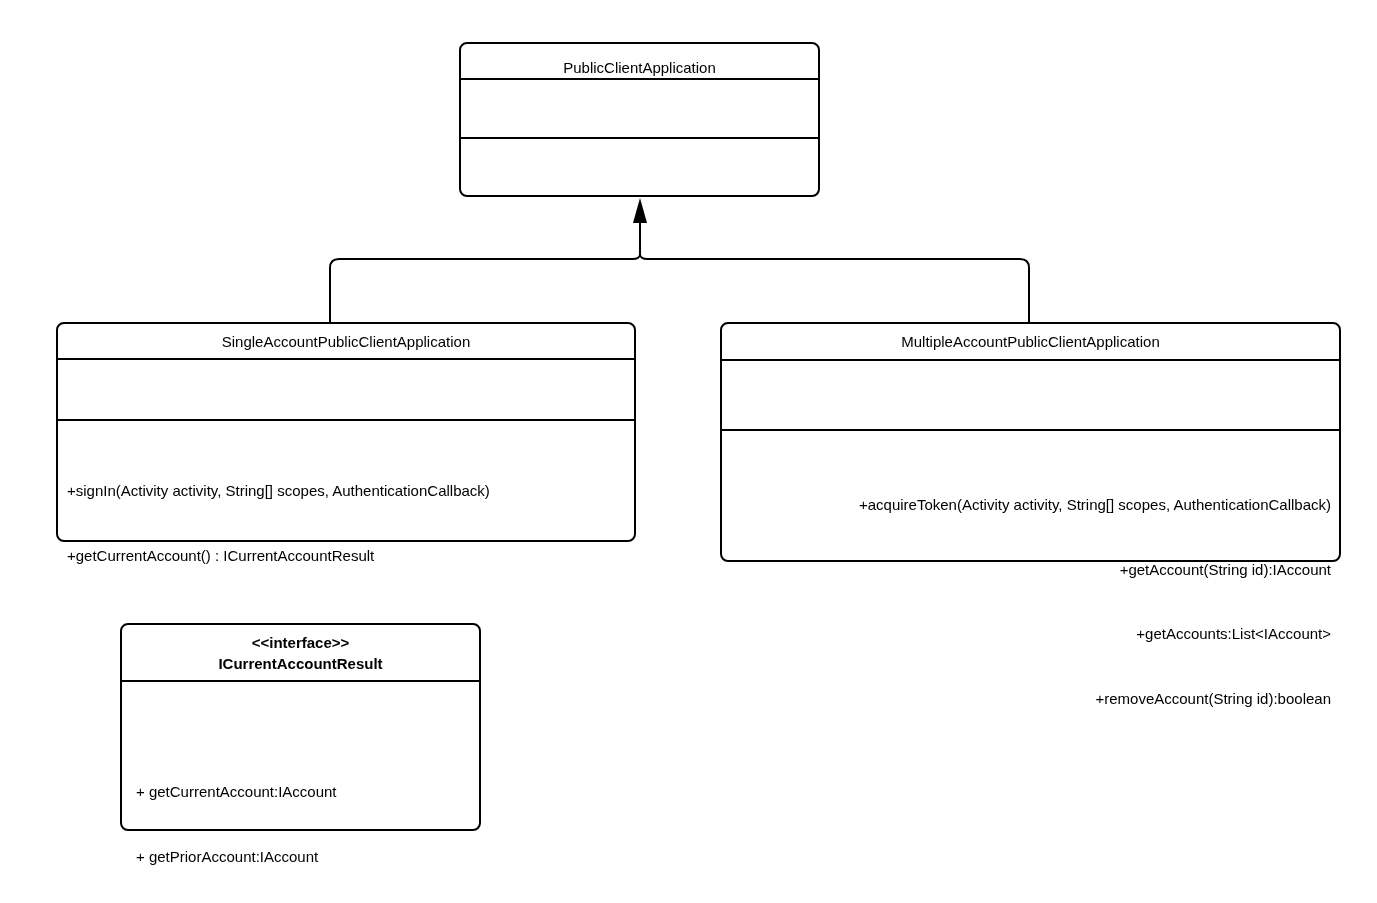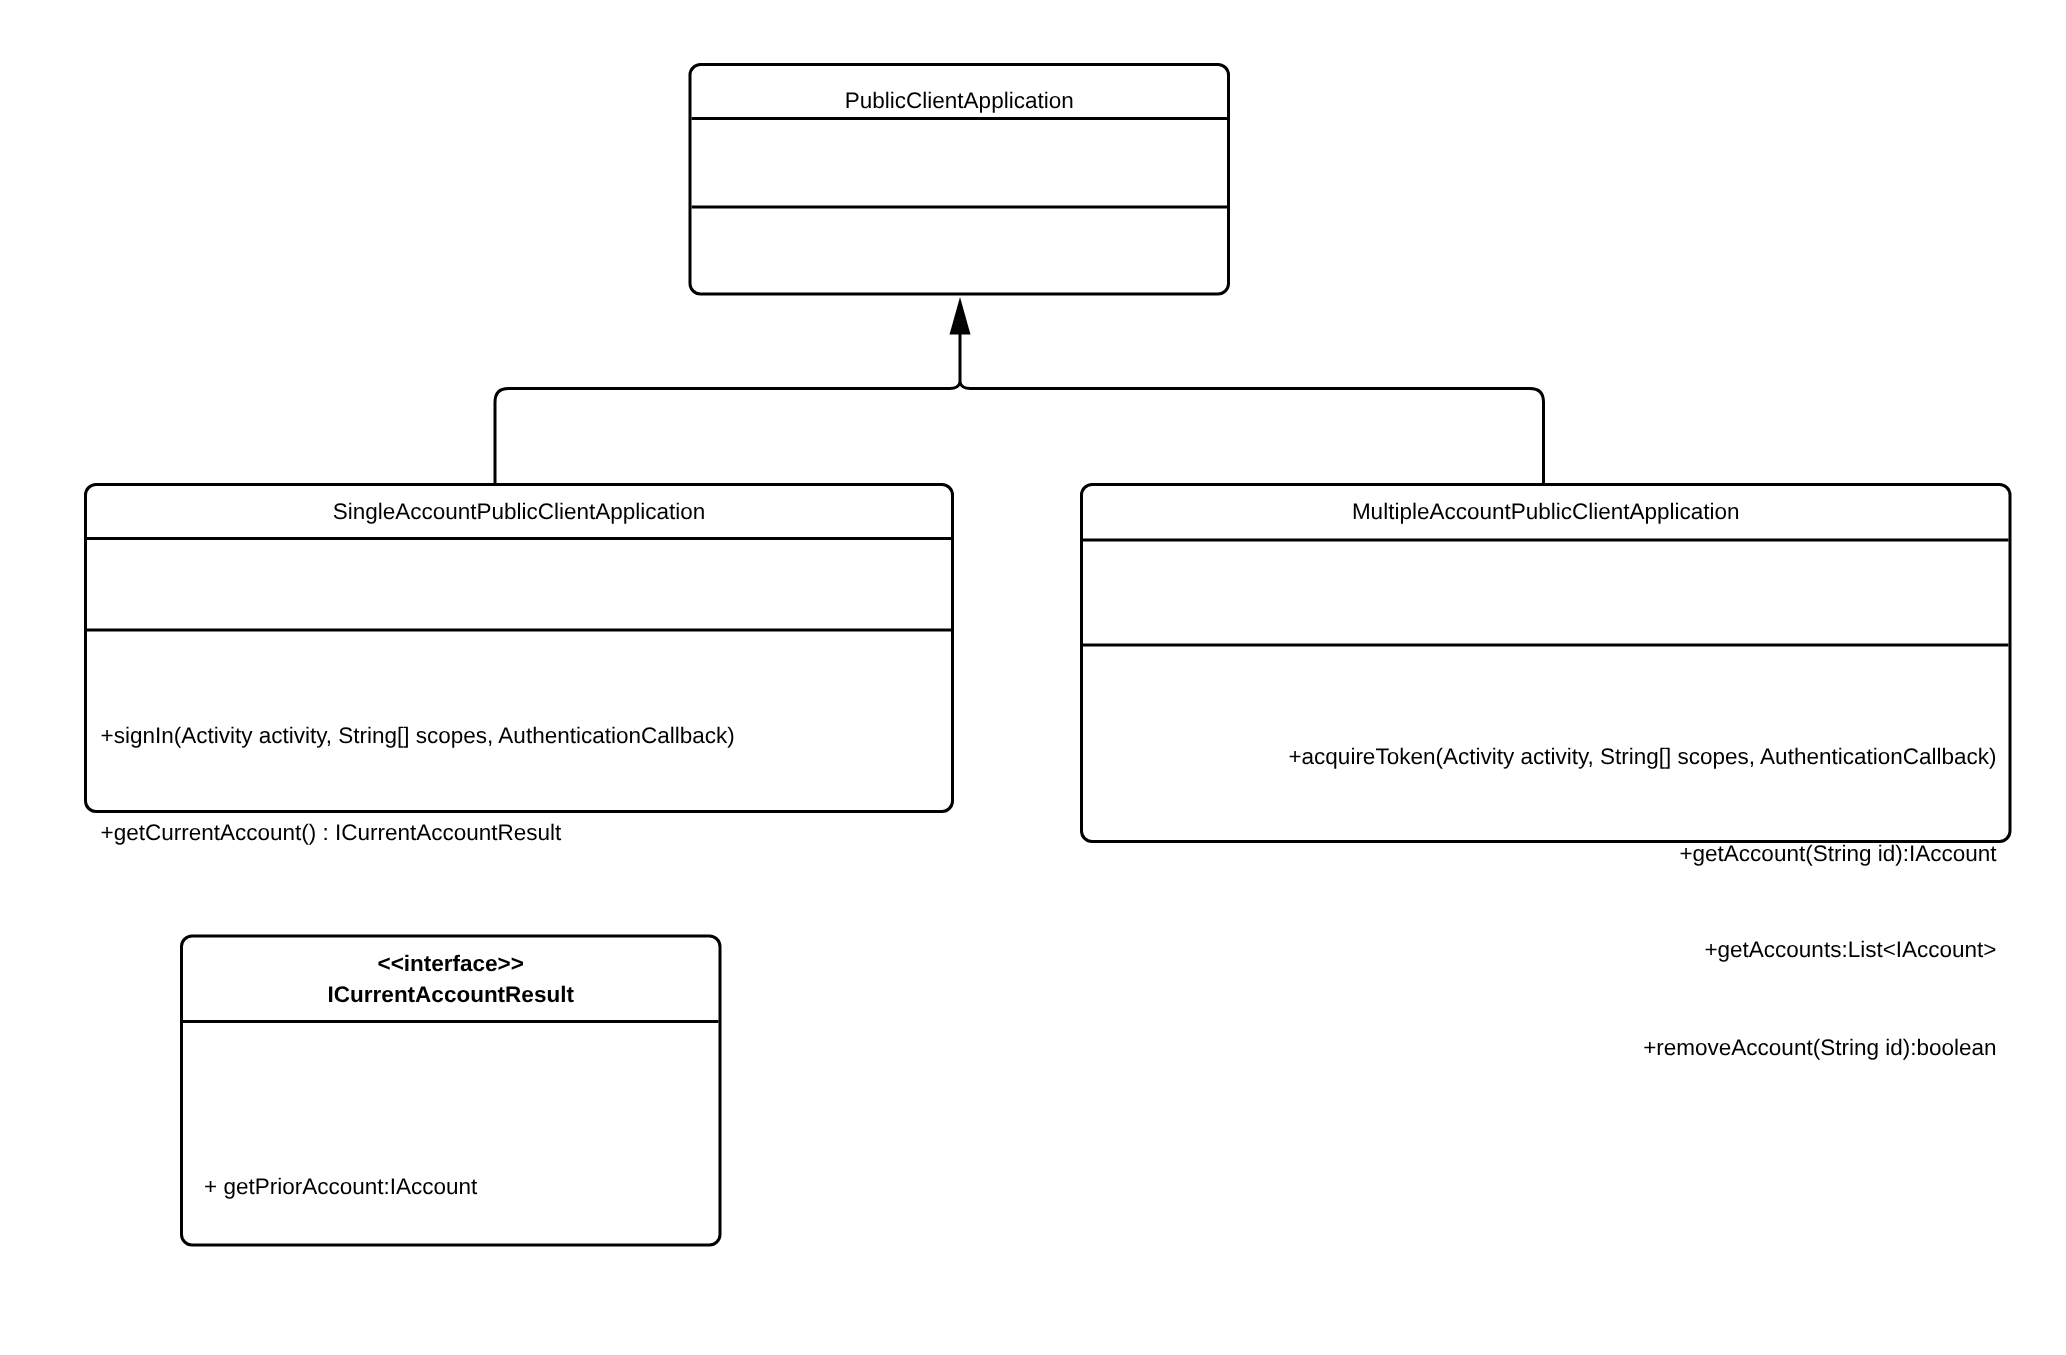--- a/index.html
+++ b/index.html
@@ -119,18 +119,19 @@
       <div>+removeAccount(String id):boolean</div>
     </div>
   </div>
 
   <div class="uml-class" id="box-interface">
     <div class="uml-title">
       <span class="bold">&lt;&lt;interface&gt;&gt;</span>
       <span class="bold">ICurrentAccountResult</span>
     </div>
     <div class="uml-methods">
+      <div>+ getCurrentAccount:IAccount</div>
       <div>+ getPriorAccount:IAccount</div>
       
     </div>
   </div>
 
 </div>
 
 </body></html>

